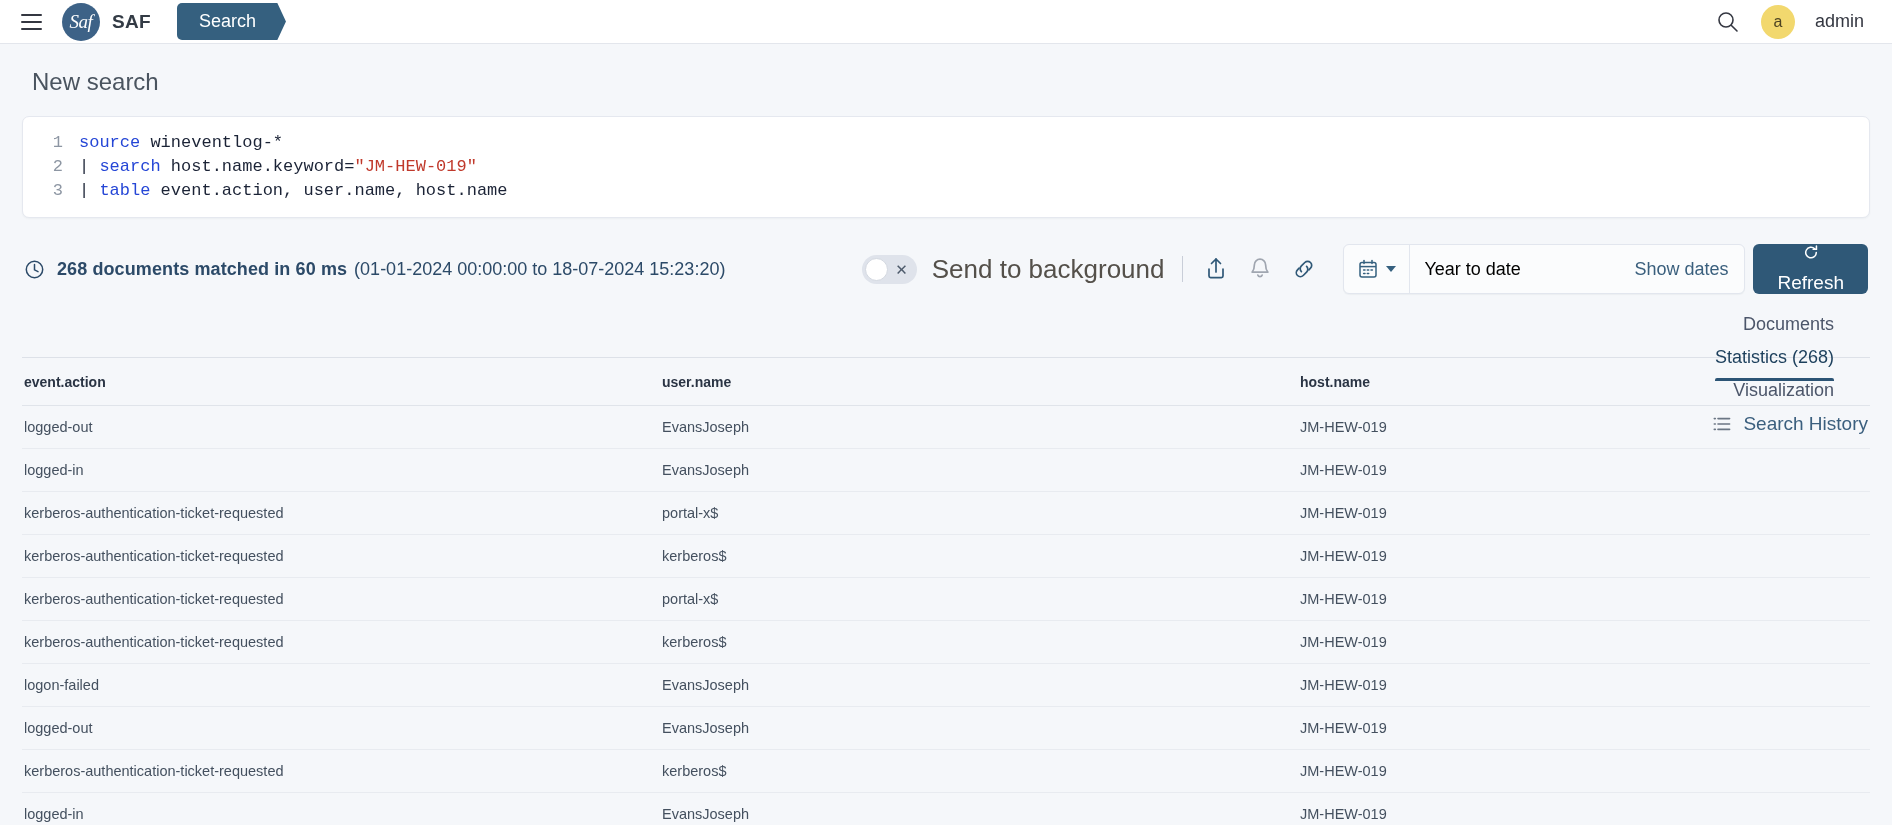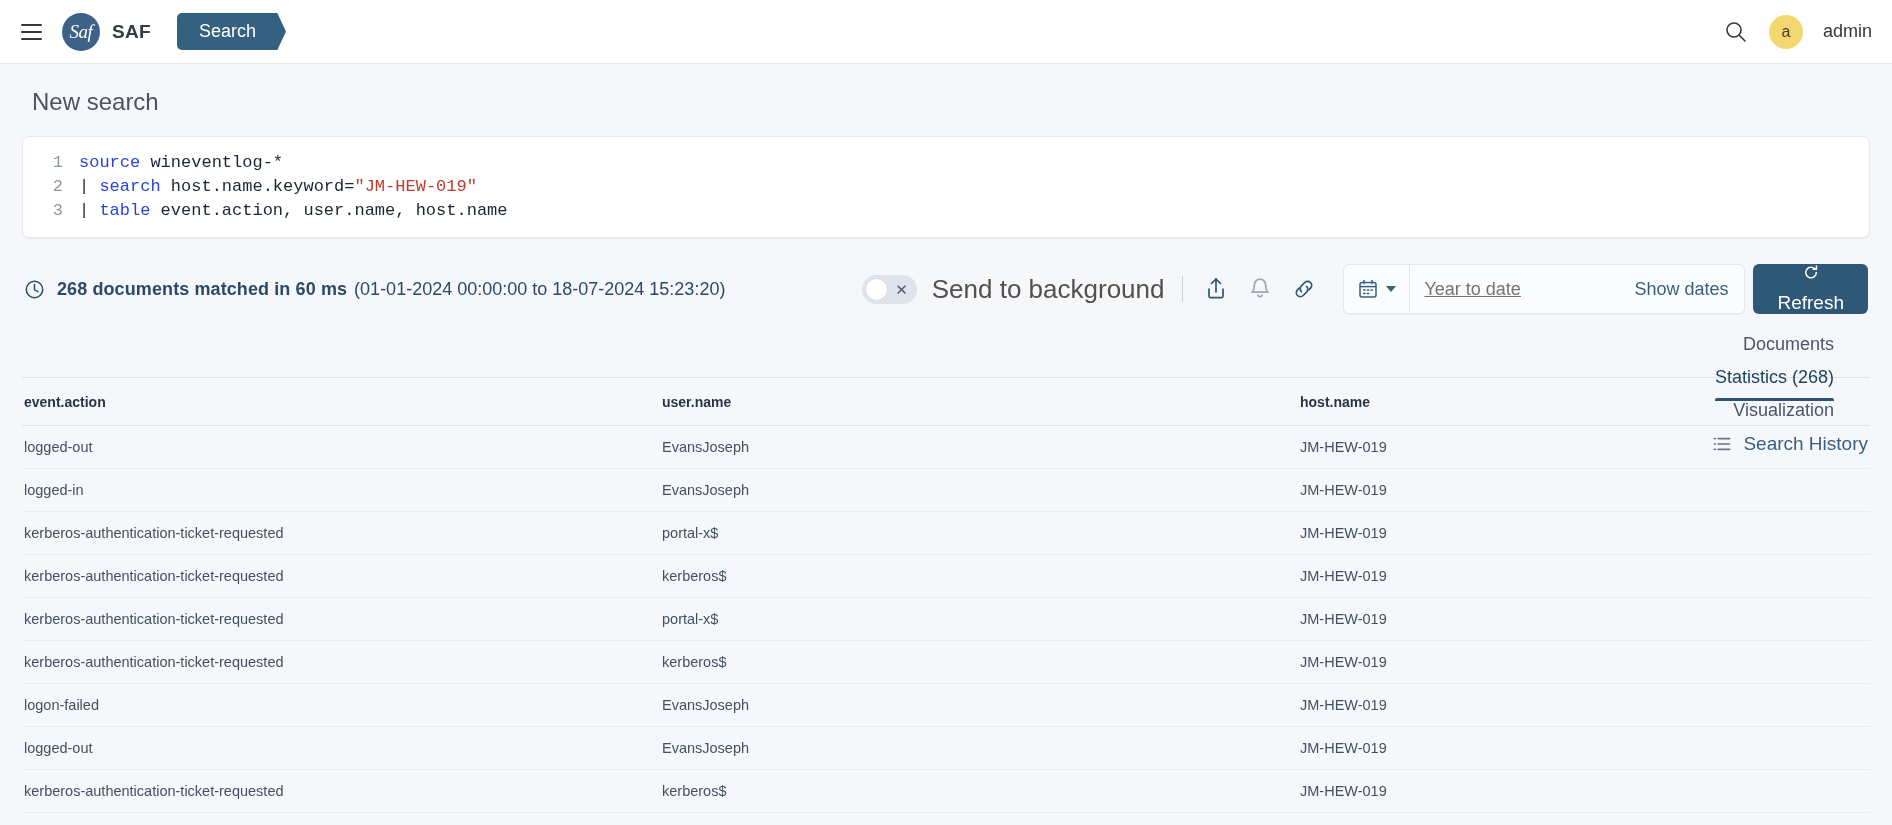--- a/index.html
+++ b/index.html
@@ -7,26 +7,26 @@
     margin: 0; padding: 0;
     width: 1892px; height: 825px;
     background: #f5f7fa;
     font-family: "Liberation Sans", sans-serif;
     -webkit-font-smoothing: antialiased;
     overflow: hidden;
   }
 
   
   .chrome {
-    height: 64px;
+    height: 44px;
     background: #ffffff;
     border-bottom: 1px solid #e3e6ec;
     display: flex;
     align-items: center;
-    padding: 0 20px 0 14px;
+    padding: 0 28px 0 14px;
     position: relative;
   }
   .hamburger {
     width: 34px; height: 34px;
     display: flex; flex-direction: column;
     justify-content: center; align-items: center;
     gap: 5px; cursor: pointer;
     margin-right: 14px;
   }
   .hamburger span {
@@ -164,21 +164,21 @@
     border-right: 1px solid #e2e6ee;
     cursor: pointer;
   }
   .dp-chevron {
     width: 0; height: 0;
     border-left: 5px solid transparent;
     border-right: 5px solid transparent;
     border-top: 6px solid #35607f;
   }
   .dp-value {
-    flex: 1; font-size: 18px; color: #737373; padding-left: 14px; cursor: text; text-decoration: underline;
+    flex: 1; font-size: 18px; color: #000000; padding-left: 14px; cursor: text;
   }
   .dp-show {
     font-size: 18px; color: #3a5f7d; padding-right: 16px; cursor: pointer;
   }
   .refresh-btn {
     margin-left: 8px;
     background: #2f5877;
     color: #ffffff;
     border: none; border-radius: 6px;
     height: 50px; padding: 0 24px;

